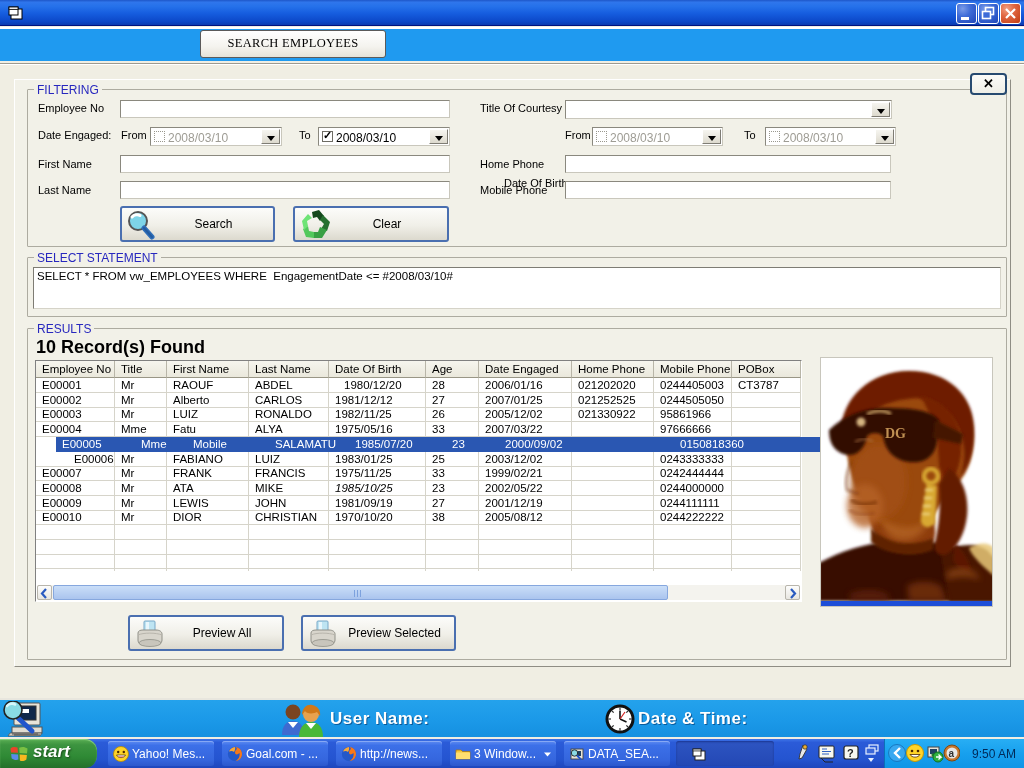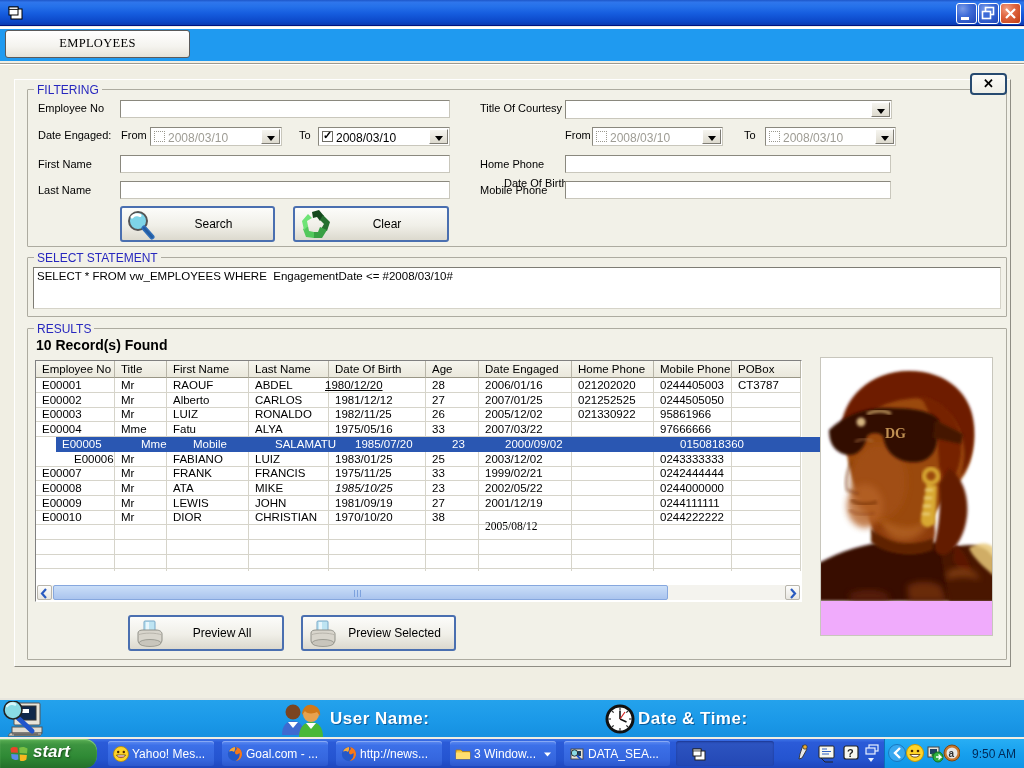--- a/index.html
+++ b/index.html
@@ -52,37 +52,37 @@
 .check:after { content:"✓"; position:absolute; left:0px; top:-3px; font-size:11px; font-weight:bold; color:#000; }
 
 .bigbtn { position:absolute; background:linear-gradient(180deg,#FCFCFA 0%,#F0EFE8 55%,#DCD9CE 100%);
   border:2px solid #4A6FB0; border-radius:3px; font-size:12px; color:#000; }
 .bigbtn .btxt { position:absolute; left:16px; width:100%; text-align:center; top:9px; }
 
 
 #sqlbox { left:33px; top:267px; width:968px; height:42px; background:#fff; border:1px solid; border-color:#7E7C74 #D5D3C8 #D5D3C8 #7E7C74; font-size:11.5px; padding:2px 3px; }
 
 
-#recfound { left:36px; top:337px; font-size:14px; font-weight:bold; color:#000; }
+#recfound { left:36px; top:337px; font-size:18px; font-weight:bold; color:#000; }
 #tablewrap { left:35px; top:360px; width:767px; height:242px; background:#fff; border:1px solid; border-color:#808080 #FFFFFF #FFFFFF #808080; }
 .hdrcell { position:absolute; top:0; height:17px; white-space:nowrap; overflow:hidden; background:linear-gradient(180deg,#F6F5EE,#EAE8DC);
   border-right:1px solid #B8B5A8; border-bottom:1px solid #999686; font-size:11.5px; padding:2px 0 0 6px; }
 .cell { position:absolute; font-size:11.5px; padding-left:6px; white-space:nowrap; overflow:hidden; height:15px; }
 .gridrow { position:absolute; left:0; width:765px; height:15px; border-bottom:1px solid #D6D4CA; }
 .vline { position:absolute; top:17px; width:1px; background:#D6D4CA; }
 .selrow { background:#2A57B2 !important; border-bottom:1px solid #2A57B2 !important;margin-left:20px; }
 .selrow .cell { color:#fff; }
 
 
 #hscroll { position:absolute; left:1px; bottom:1px; width:763px; height:15px; background:#F4F3EE; }
 .scrbtn { position:absolute; top:0; width:15px; height:15px; background:linear-gradient(180deg,#FDFDFC,#E8E6E0); border:1px solid #B8B5AC; border-radius:2px; }
 #thumb { position:absolute; left:16px; top:0px; width:615px; height:15px; background:linear-gradient(180deg,#CADEF8,#AAC4EE); border:1px solid #86A7DE; border-radius:2px; }
 
 
-#photo { left:820px; top:357px; width:173px; height:279px; background:#f0abfc; border:1px solid #C8C6BC; }
+#photo { left:820px; top:357px; width:173px; height:250px; background:#1d4ed8; border:1px solid #C8C6BC; }
 
 
 #statusbar { left:0; top:698px; width:1024px; height:39px; background:linear-gradient(180deg,#24A2EC 0%,#1B99E8 55%,#1590E0 100%); border-top:2px solid #E8E6DE; }
 .sbtext { position:absolute; color:#fff; font-size:17px; font-weight:bold; letter-spacing:0.5px;
   text-shadow:1px 1px 0 #0A5A9A; }
 
 
 #taskbar { left:0; top:739px; width:1024px; height:29px; background:linear-gradient(180deg,#3E74E8 0%,#2B5BD8 12%,#2454D0 70%,#1E46BC 100%); }
 #startbtn { position:absolute; left:0; top:0; width:97px; height:29px; border-radius:0 12px 12px 0;
   background:linear-gradient(180deg,#5AAE53 0%,#3D9440 20%,#2F8A35 60%,#25702A 100%);
@@ -93,21 +93,21 @@
 .taskbtn .ttxt { position:absolute; left:24px; top:6px; white-space:nowrap; }
 #tray { position:absolute; left:884px; top:0; width:140px; height:29px;
   background:linear-gradient(180deg,#28AEF4 0%,#17A0EE 50%,#1095E6 100%); border-left:1px solid #0C70B8; }
 #traytime { position:absolute; right:8px; top:8px; color:#002A58; font-size:12px; }
 </style>
 </head>
 <body>
 <div class="abs" id="titlebar"></div>
 <div class="abs" id="white-strip"></div>
 <div class="abs" id="tabstrip">
-  <div class="tabbtn" id="tab1">EMPLOYEES</div>
+  <div class="tabbtn" id="tab2">SEARCH EMPLOYEES</div>
 </div>
 <div class="abs" id="groove"></div>
 <div class="abs" id="panel"></div>
 
 <div class="abs winbtn" id="btn-min"><svg width="19" height="19">
       <rect x="4" y="13" width="8" height="3" fill="#fff"></rect>
     </svg></div>
 <div class="abs winbtn" id="btn-max"><svg width="19" height="19">
       <rect x="6.5" y="3.5" width="8" height="7" fill="none" stroke="#fff" stroke-width="1.6"></rect>
       <rect x="3.5" y="7.5" width="8" height="7" fill="#3E6CD8" stroke="#fff" stroke-width="1.6"></rect>
@@ -218,21 +218,21 @@
 <div class="vline" style="left:442px; height:193px;"></div>
 <div class="vline" style="left:535px; height:193px;"></div>
 <div class="vline" style="left:617px; height:193px;"></div>
 <div class="vline" style="left:695px; height:193px;"></div>
 <div class="vline" style="left:764px; height:193px;"></div>
 <div class="gridrow" style="top:17.0px;">
 <span class="cell" style="left:0px; width:79px; top:1px;">E00001</span>
 <span class="cell" style="left:79px; width:52px; top:1px;">Mr</span>
 <span class="cell" style="left:131px; width:82px; top:1px;">RAOUF</span>
 <span class="cell" style="left:213px; width:80px; top:1px;">ABDEL</span>
-<span class="cell" style="left:283px; width:97px; top:1px;text-decoration:underline;">1980/12/20</span>
+<span class="cell" style="left:302px; width:97px; top:1px;">1980/12/20</span>
 <span class="cell" style="left:390px; width:53px; top:1px;">28</span>
 <span class="cell" style="left:443px; width:93px; top:1px;">2006/01/16</span>
 <span class="cell" style="left:536px; width:82px; top:1px;">021202020</span>
 <span class="cell" style="left:618px; width:78px; top:1px;">0244405003</span>
 <span class="cell" style="left:696px; width:69px; top:1px;">CT3787</span>
 </div>
 <div class="gridrow" style="top:31.7px;">
 <span class="cell" style="left:0px; width:79px; top:1px;">E00002</span>
 <span class="cell" style="left:79px; width:52px; top:1px;">Mr</span>
 <span class="cell" style="left:131px; width:82px; top:1px;">Alberto</span>
@@ -314,21 +314,21 @@
 <span class="cell" style="left:443px; width:93px; top:1px;">2001/12/19</span>
 <span class="cell" style="left:618px; width:78px; top:1px;">0244111111</span>
 </div>
 <div class="gridrow" style="top:149.3px;">
 <span class="cell" style="left:0px; width:79px; top:1px;">E00010</span>
 <span class="cell" style="left:79px; width:52px; top:1px;">Mr</span>
 <span class="cell" style="left:131px; width:82px; top:1px;">DIOR</span>
 <span class="cell" style="left:213px; width:80px; top:1px;">CHRISTIAN</span>
 <span class="cell" style="left:293px; width:97px; top:1px;">1970/10/20</span>
 <span class="cell" style="left:390px; width:53px; top:1px;">38</span>
-<span class="cell" style="left:443px; width:93px; top:10px;font-family:Liberation Serif, serif;">2005/08/12</span>
+<span class="cell" style="left:443px; width:93px; top:1px;">2005/08/12</span>
 <span class="cell" style="left:618px; width:78px; top:1px;">0244222222</span>
 </div>
 <div class="gridrow" style="top:164.0px;"></div>
 <div class="gridrow" style="top:178.7px;"></div>
 <div class="gridrow" style="top:193.4px;"></div>
 <div id="hscroll">
 <div class="scrbtn" style="left:0;"><svg width="13" height="13" viewBox="0 0 13 13">
           <path d="M8 2 L4 6.5 L8 11" stroke="#2A5BC0" stroke-width="2.2" fill="none"></path>
         </svg></div>
 <div id="thumb">

